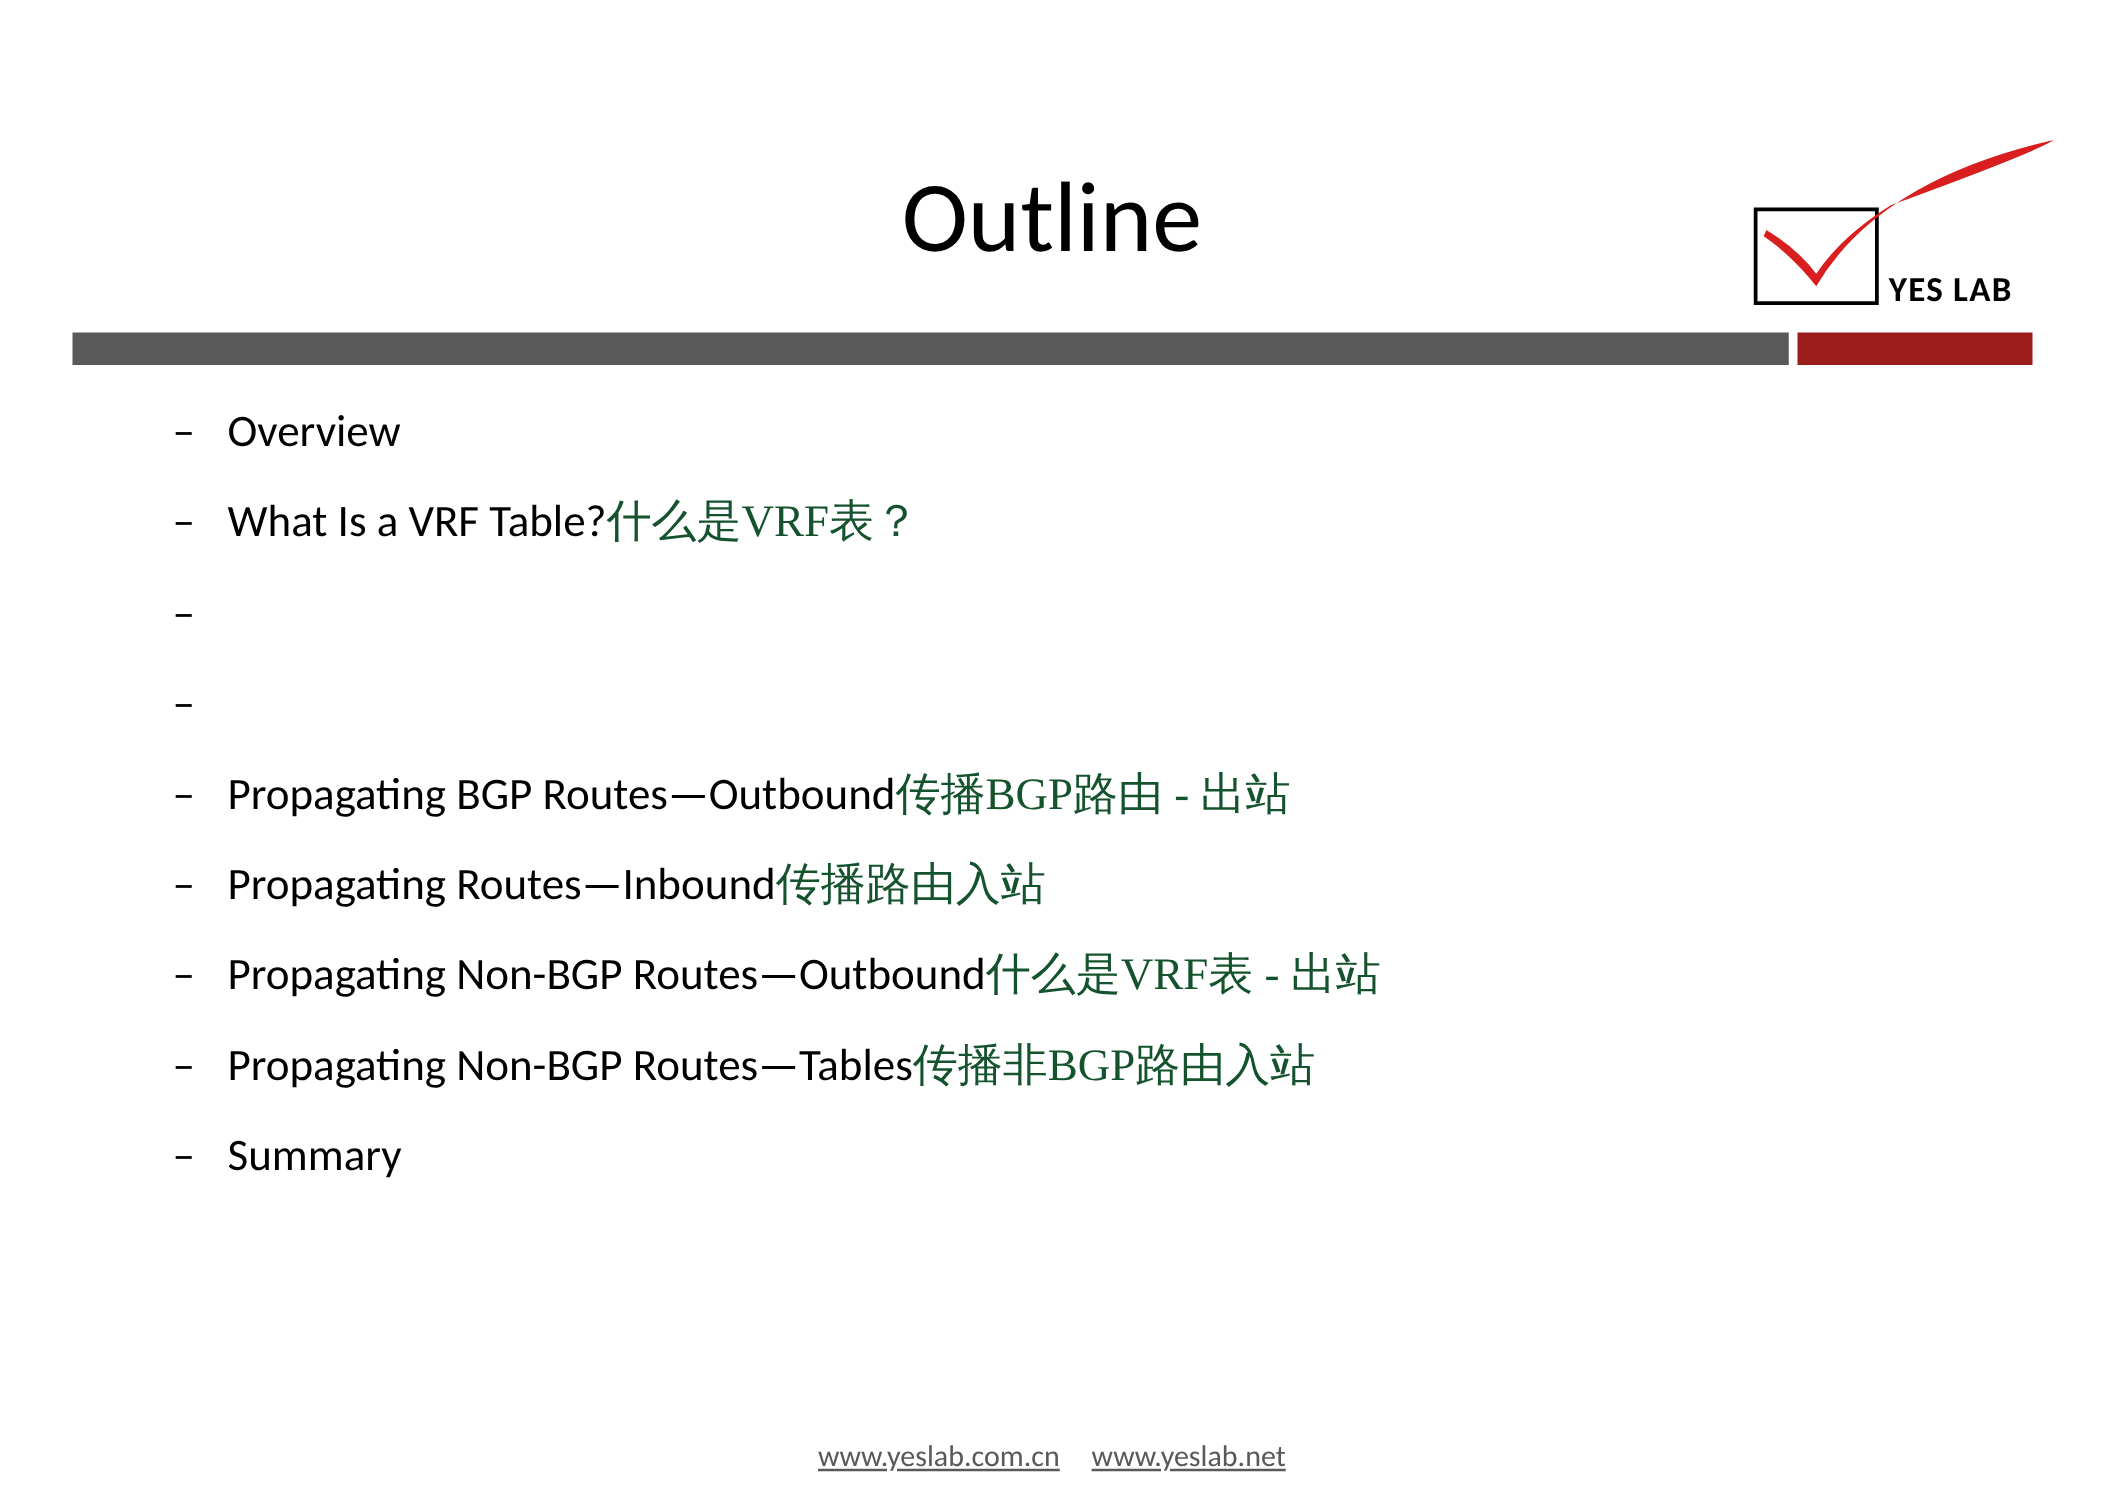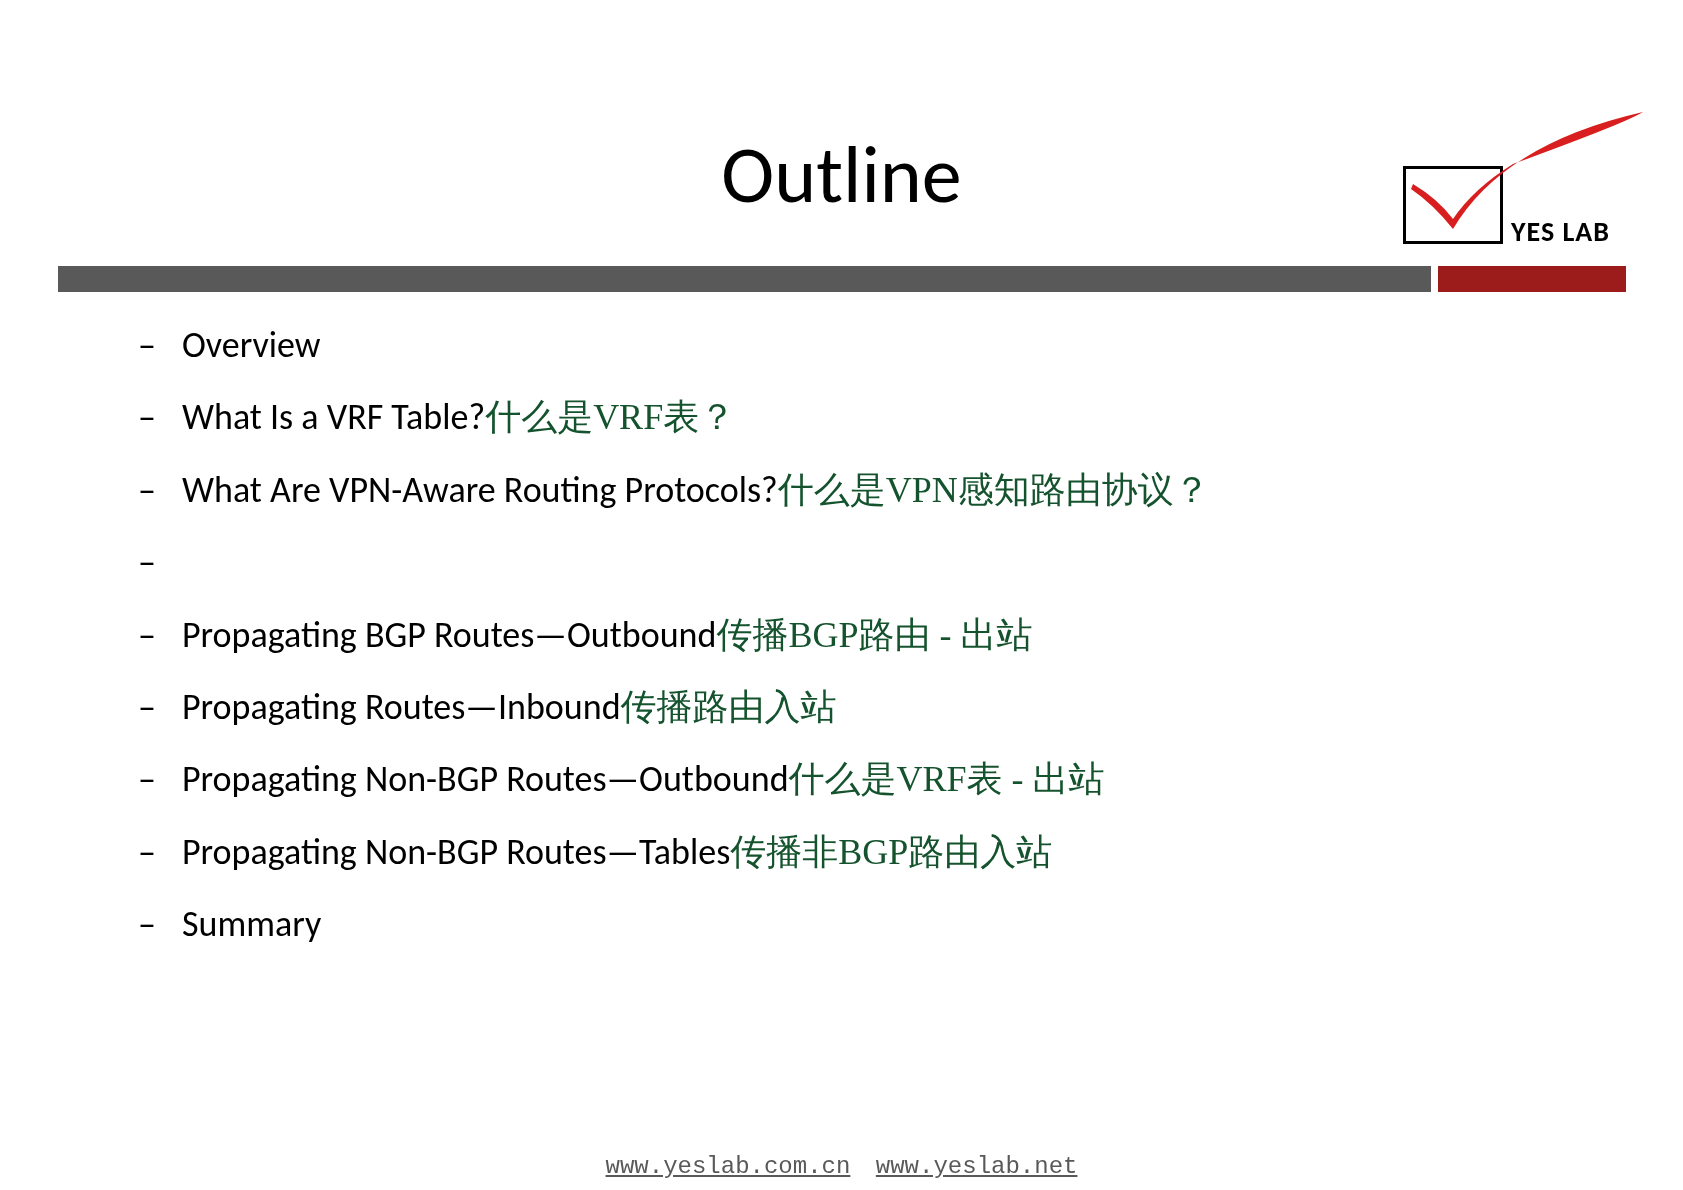--- a/index.html
+++ b/index.html
@@ -112,21 +112,20 @@
       left: 0;
       width: 100%;
       text-align: center;
       font-size: 24px;
       color: #595959;
     }
     .footer a {
       color: #595959;
       text-decoration: underline;
       margin: 0 10px;
-      font-family: Liberation Mono, monospace;
     }
   </style>
 </head>
 <body>
 
 <div class="slide">
 
   <div class="title">Outline</div>
 
   <div class="logo">
@@ -144,21 +143,20 @@
     <div class="item">
       <span class="dash">–</span>
       <span><span class="text-en">Overview</span><span class="text-zh"></span></span>
     </div>
     <div class="item">
       <span class="dash">–</span>
       <span><span class="text-en">What Is a VRF Table?</span><span class="text-zh">什么是VRF表？</span></span>
     </div>
     <div class="item">
       <span class="dash">–</span>
-      <span><span class="text-en">What Are VPN-Aware Routing Protocols?</span><span class="text-zh">什么是VPN感知路由协议？</span></span>
     </div>
     <div class="item">
       <span class="dash">–</span>
     </div>
     <div class="item">
       <span class="dash">–</span>
       <span><span class="text-en">Propagating BGP Routes—Outbound</span><span class="text-zh">传播BGP路由 - 出站</span></span>
     </div>
     <div class="item">
       <span class="dash">–</span>

